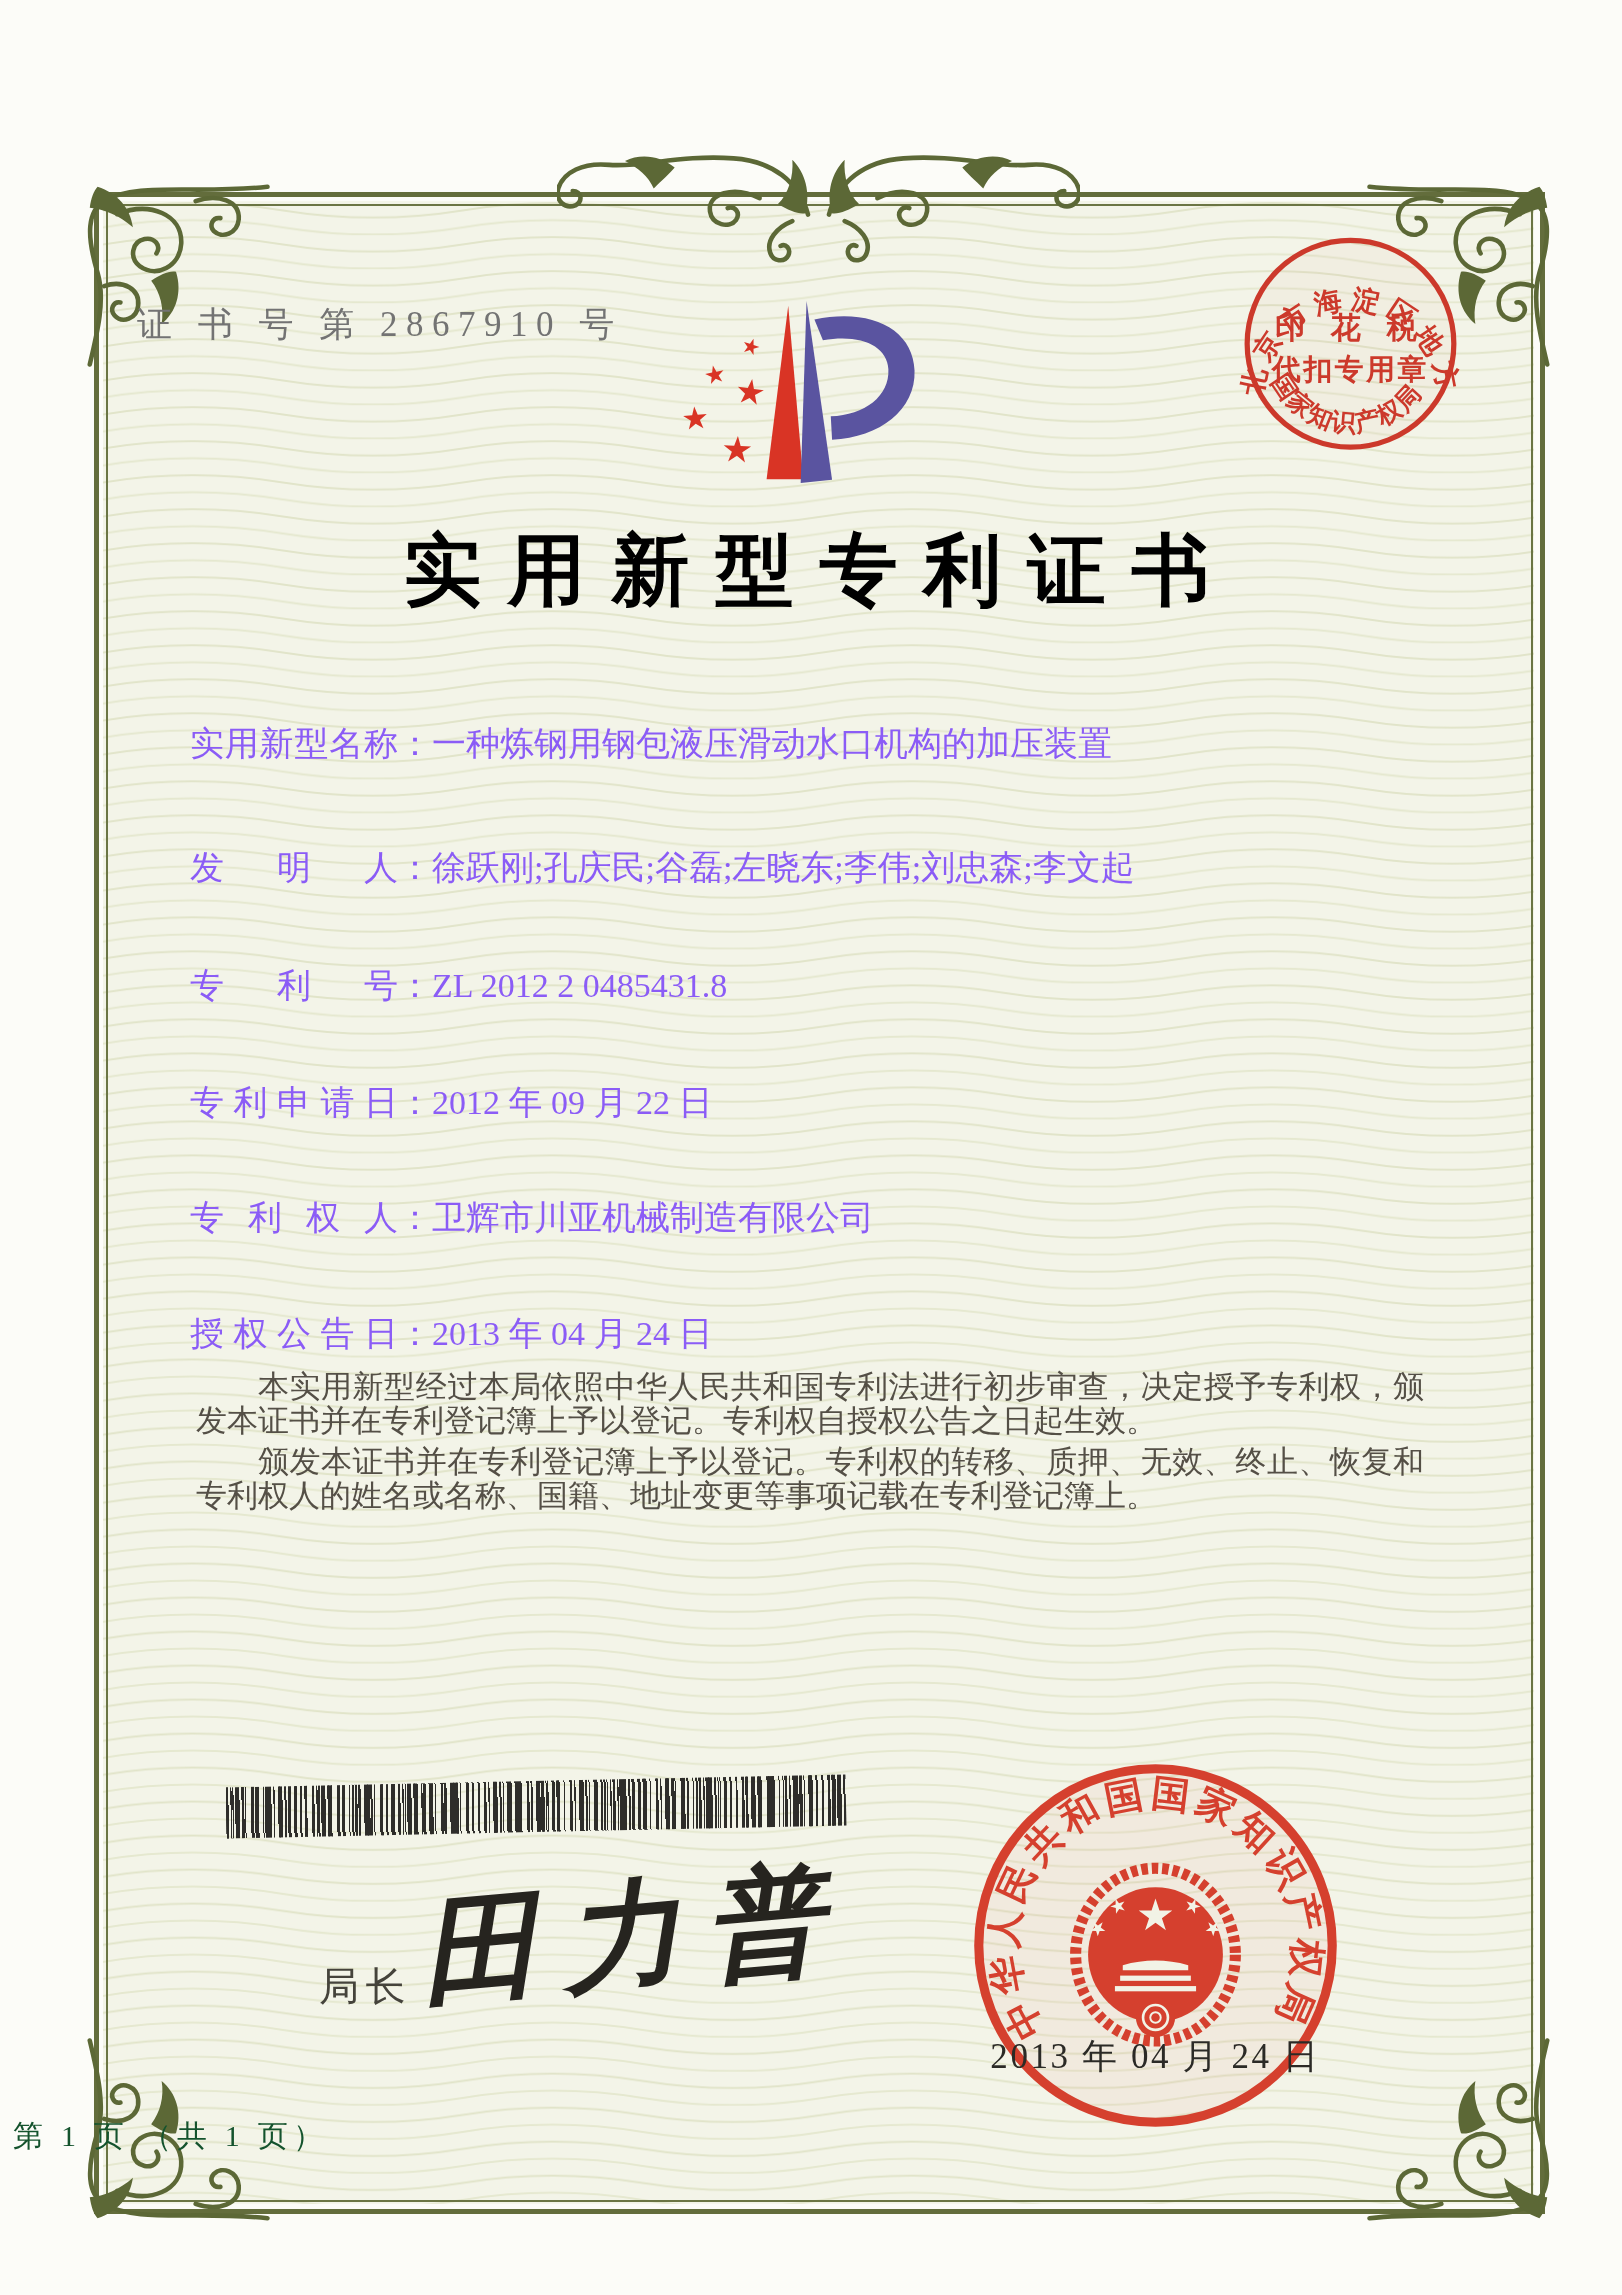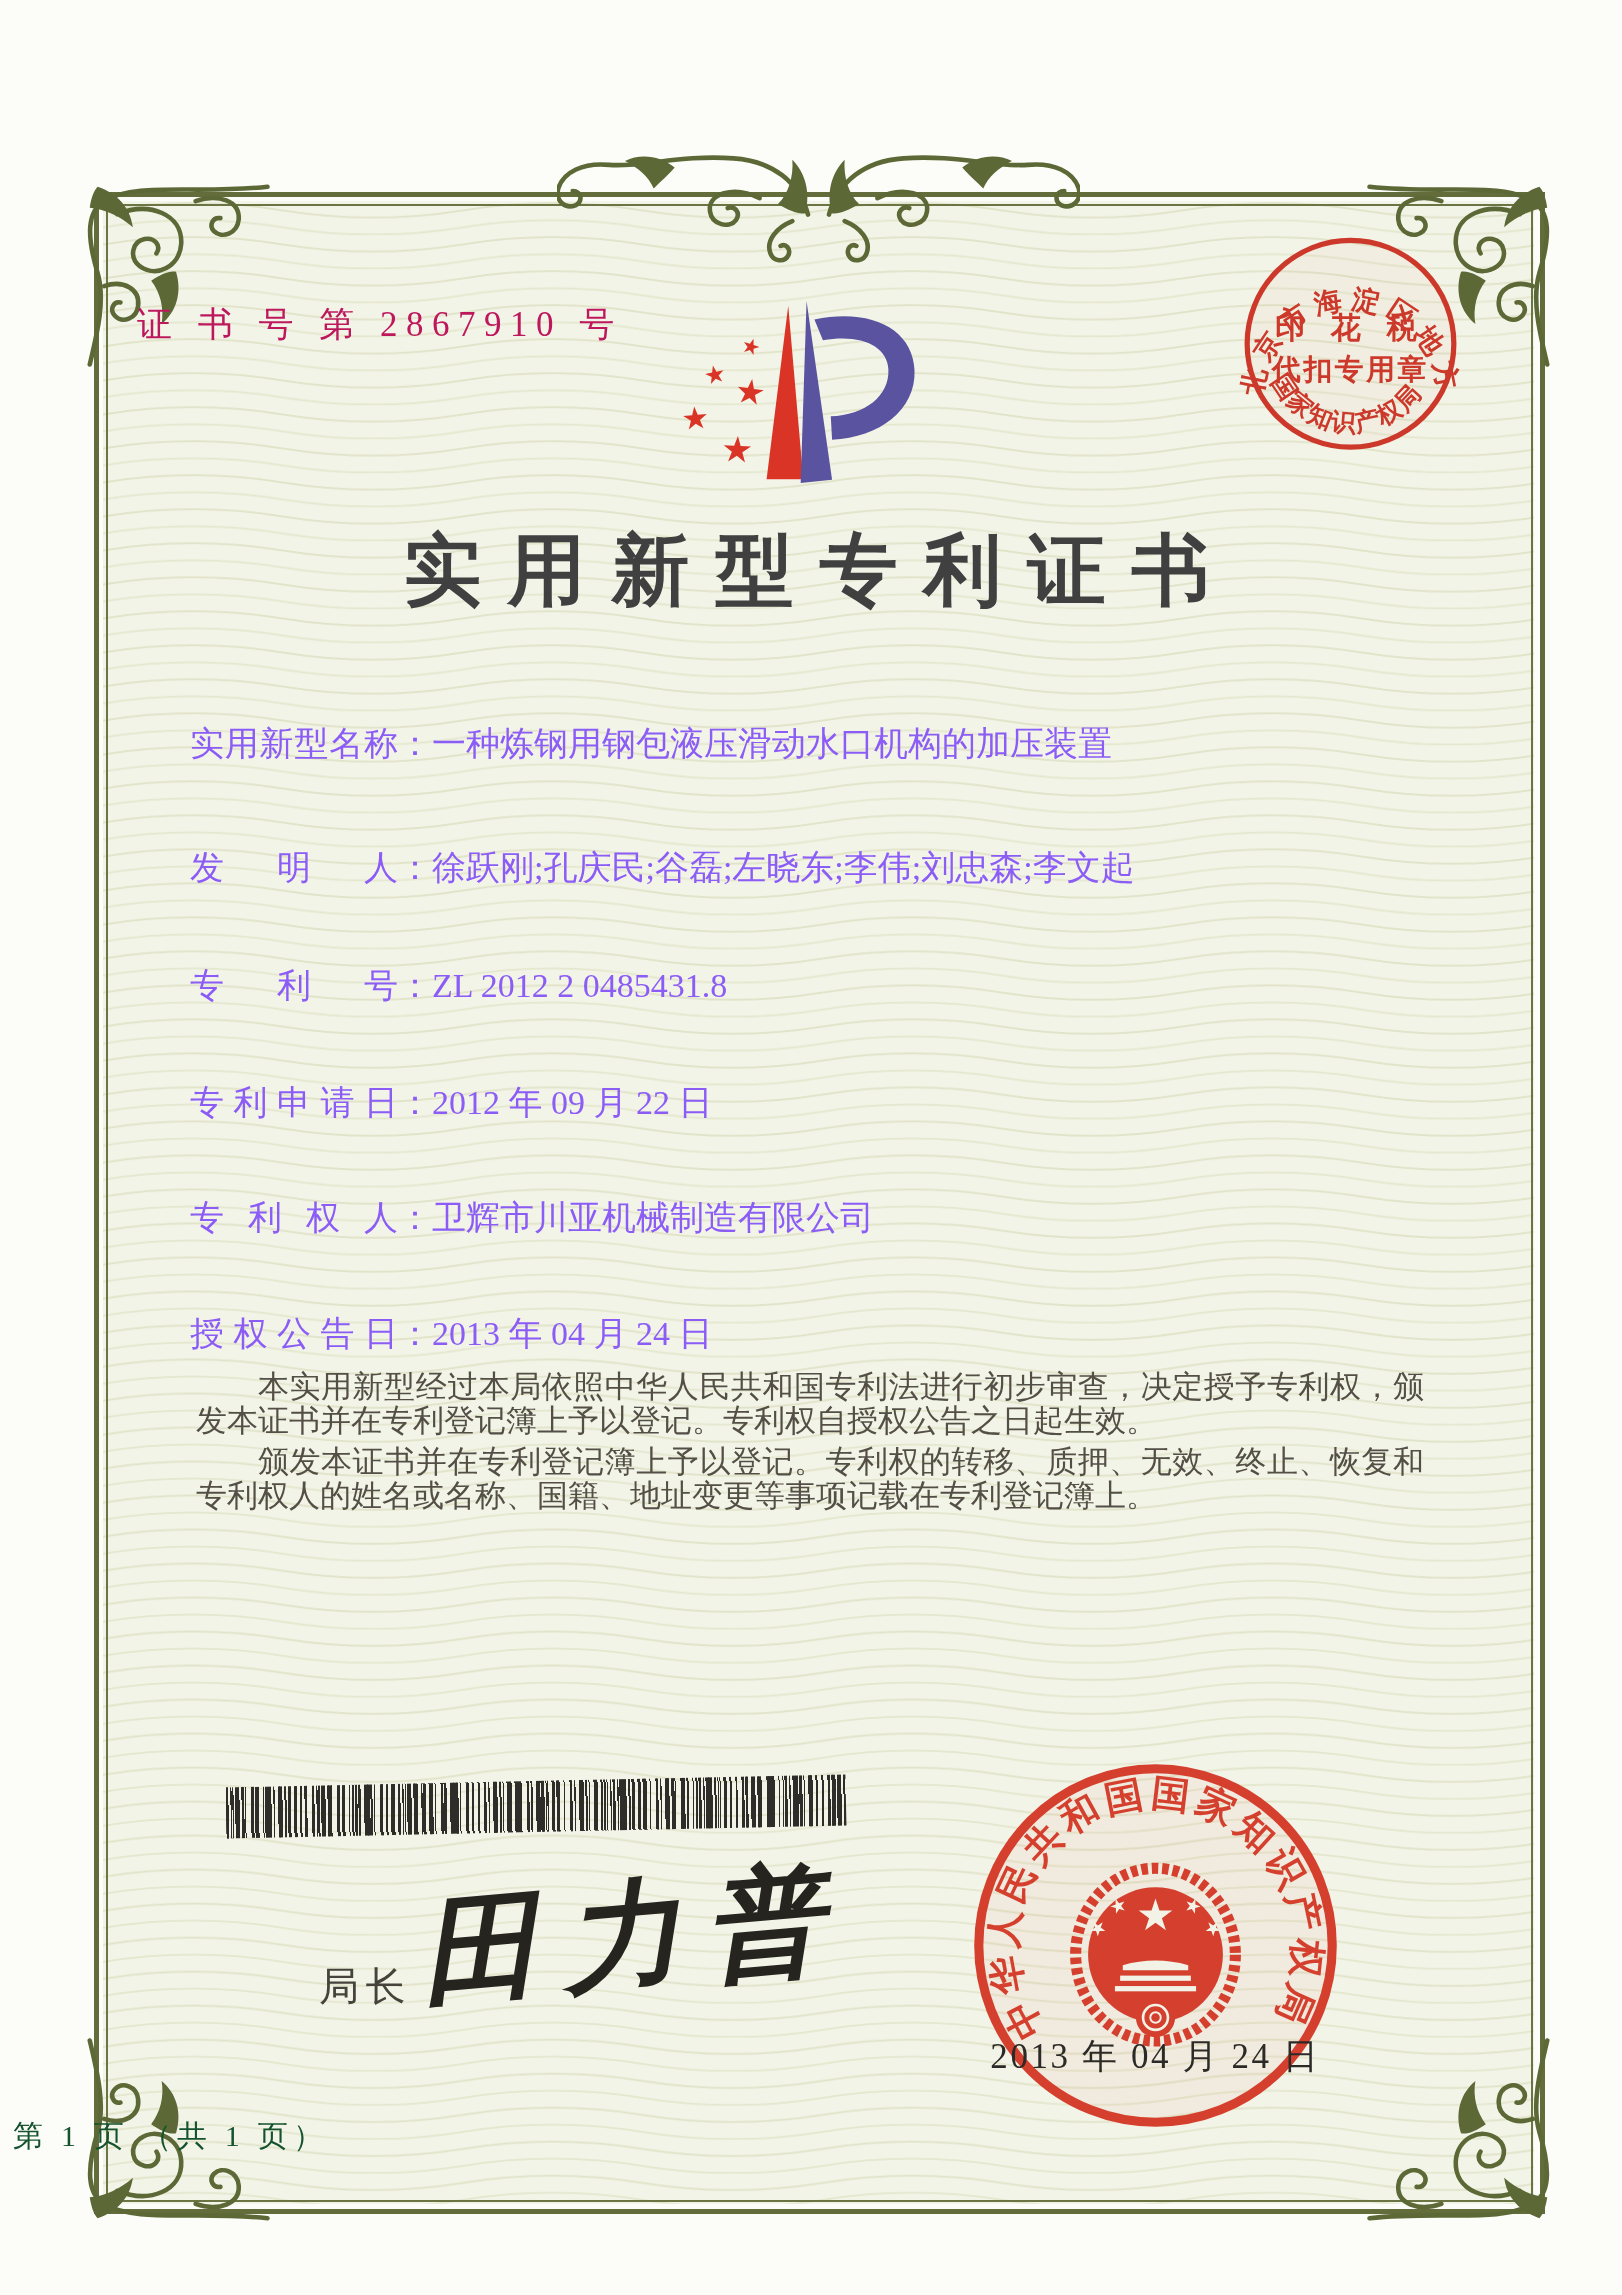--- a/index.html
+++ b/index.html
@@ -18,26 +18,26 @@
     position:absolute;left:7.2px;top:7.2px;right:7.2px;bottom:7.2px;
     border:2px solid #6b7544;
   }
   .watermark{
     position:absolute;left:103px;top:201px;width:1431px;height:2003px;z-index:0;
   }
   .ornament{position:absolute;z-index:2;color:#5c6836;}
   
   .cert-number{
     position:absolute;left:137px;top:301px;z-index:3;
-    font-size:35px;letter-spacing:8.5px;color:#be185d;white-space:nowrap;
+    font-size:35px;letter-spacing:8.5px;color:#737373;white-space:nowrap;
   }
   .cert-title{
     position:absolute;left:94px;top:519px;width:1451px;z-index:3;
     text-align:center;font-size:78px;font-weight:700;letter-spacing:26px;
-    color:#404040;white-space:nowrap;
+    color:#000000;white-space:nowrap;
   }
   .field-row{
     position:absolute;left:190px;z-index:3;font-size:34px;color:#8b5cf6;white-space:nowrap;
   }
   .flabel{
     display:inline-block;width:208px;text-align:justify;text-align-last:justify;
     vertical-align:top;
   }
   .colon{display:inline-block;}
   .legal{

